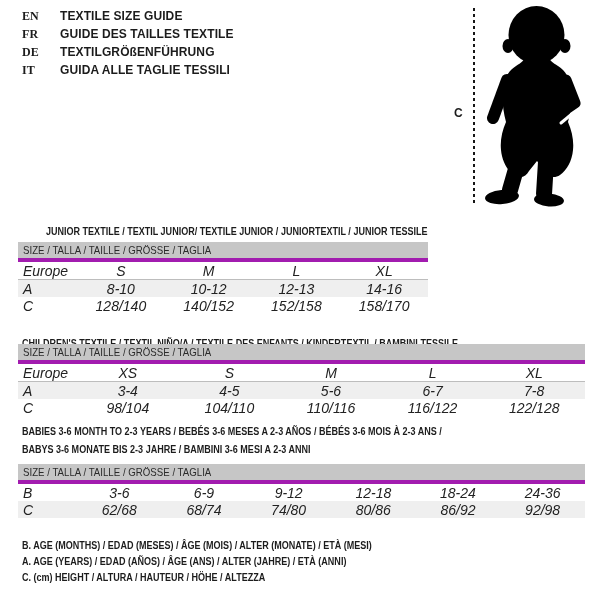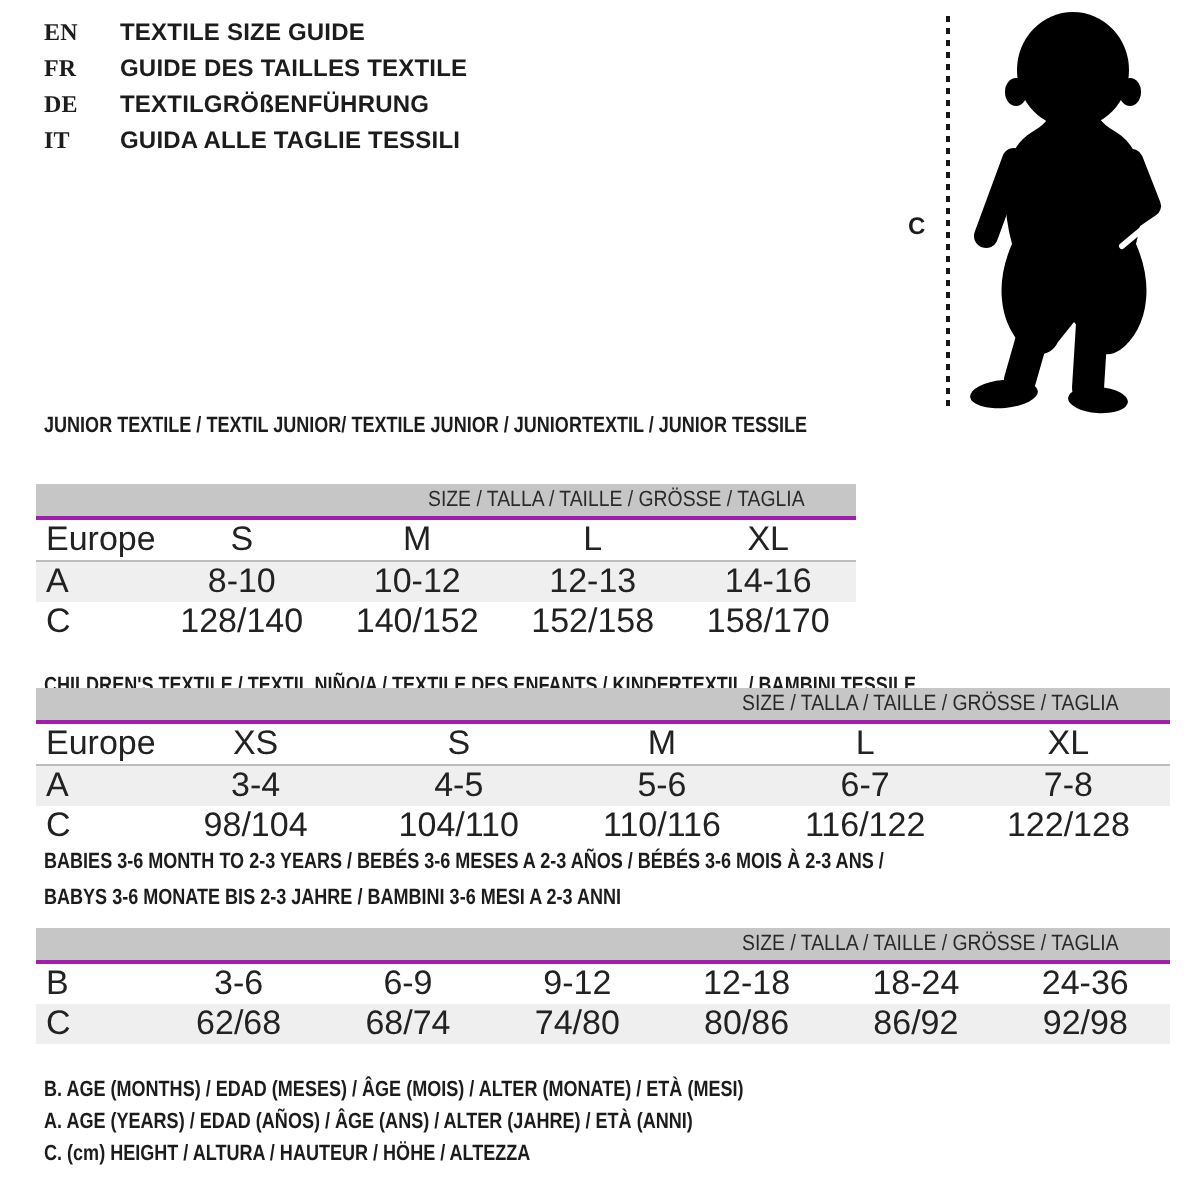--- a/index.html
+++ b/index.html
@@ -30,32 +30,32 @@
   .measure-label{position:absolute;left:454px;top:106px;font-size:12px;font-weight:bold;}
   .baby-svg{position:absolute;left:482px;top:4px;color:var(--silhouette);}
 
   
   .sec-title{position:absolute;left:22px;font-size:11px;font-weight:bold;line-height:18px;white-space:nowrap;}
 
   
   .size-table{position:absolute;left:18px;}
   .size-table .bar{
     height:16px;line-height:16px;background:var(--header_bar);
-    border-bottom:2px solid #a21caf;padding-left:5px;
-    font-size:11px;color:#2a2a2a;overflow:hidden;text-align:right;
-  }
-  .size-table table{width:100%;border-collapse:collapse;table-layout:fixed;font-size:17px;color:#222;}
+    border-bottom:4px solid #a21caf;padding-left:5px;
+    font-size:11px;color:#2a2a2a;overflow:hidden;
+  }
+  .size-table table{width:100%;border-collapse:collapse;table-layout:fixed;font-size:14px;color:#222;font-style:italic;}
   .size-table td{height:17px;padding:0;text-align:center;vertical-align:middle;overflow:hidden;}
   .size-table td.lbl{width:54px;text-align:left;padding-left:5px;}
   .size-table tr.stripe td{background:var(--row_stripe);}
   .size-table tr.first td{border-bottom:1px solid #bdbdbd;}
   .t1{top:242px;width:410px;}
   .t2{top:344px;width:567px;}
   .t3{top:464px;width:567px;}
-  .title-junior{top:204px;}
+  .title-junior{top:222px;margin-left:24px;}
   .title-children{top:334px;}
   .title-babies{top:422px;line-height:18px;}
 
   
   .footnotes{position:absolute;left:22px;top:537px;font-size:11px;font-weight:bold;line-height:16px;}
 </style>
 </head>
 <body>
 
 <div class="page">

